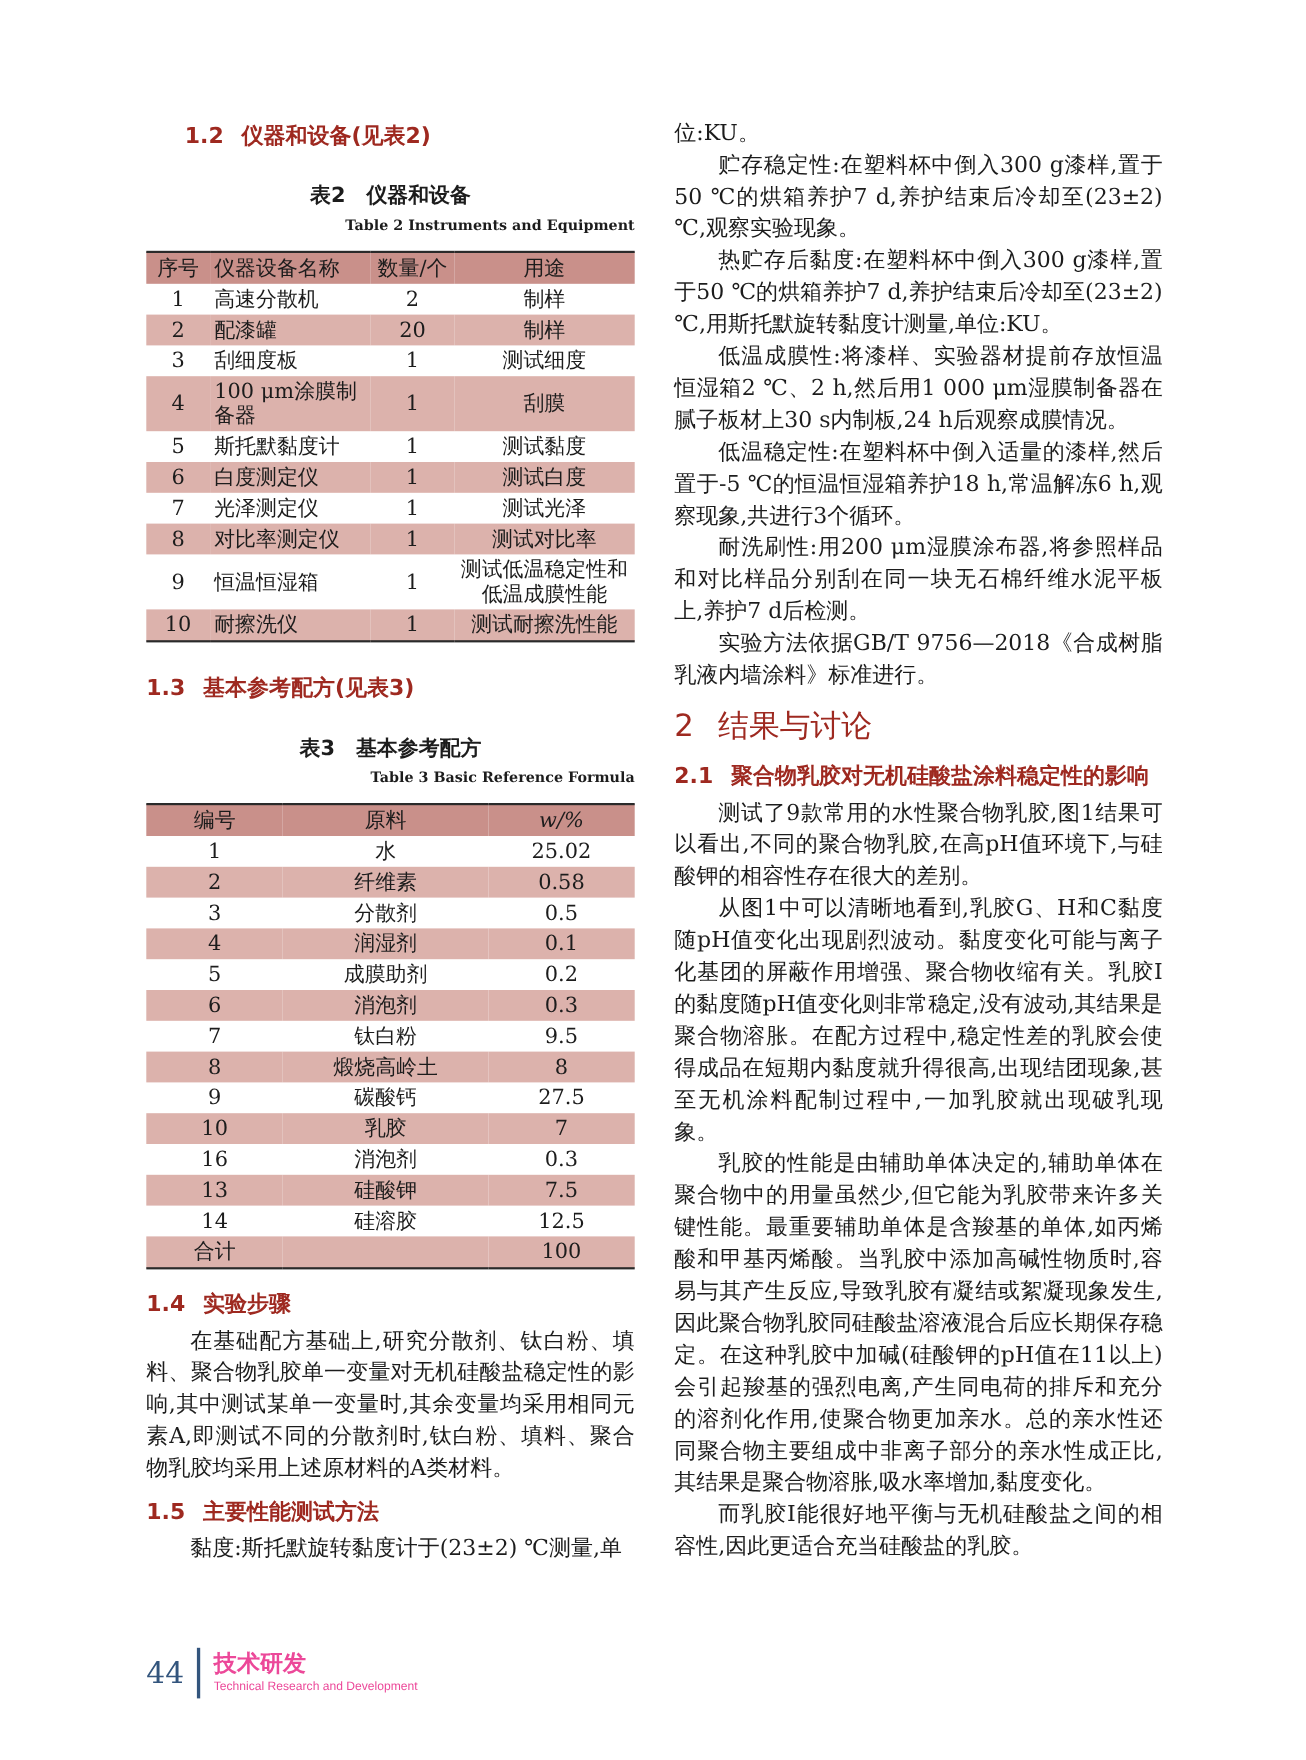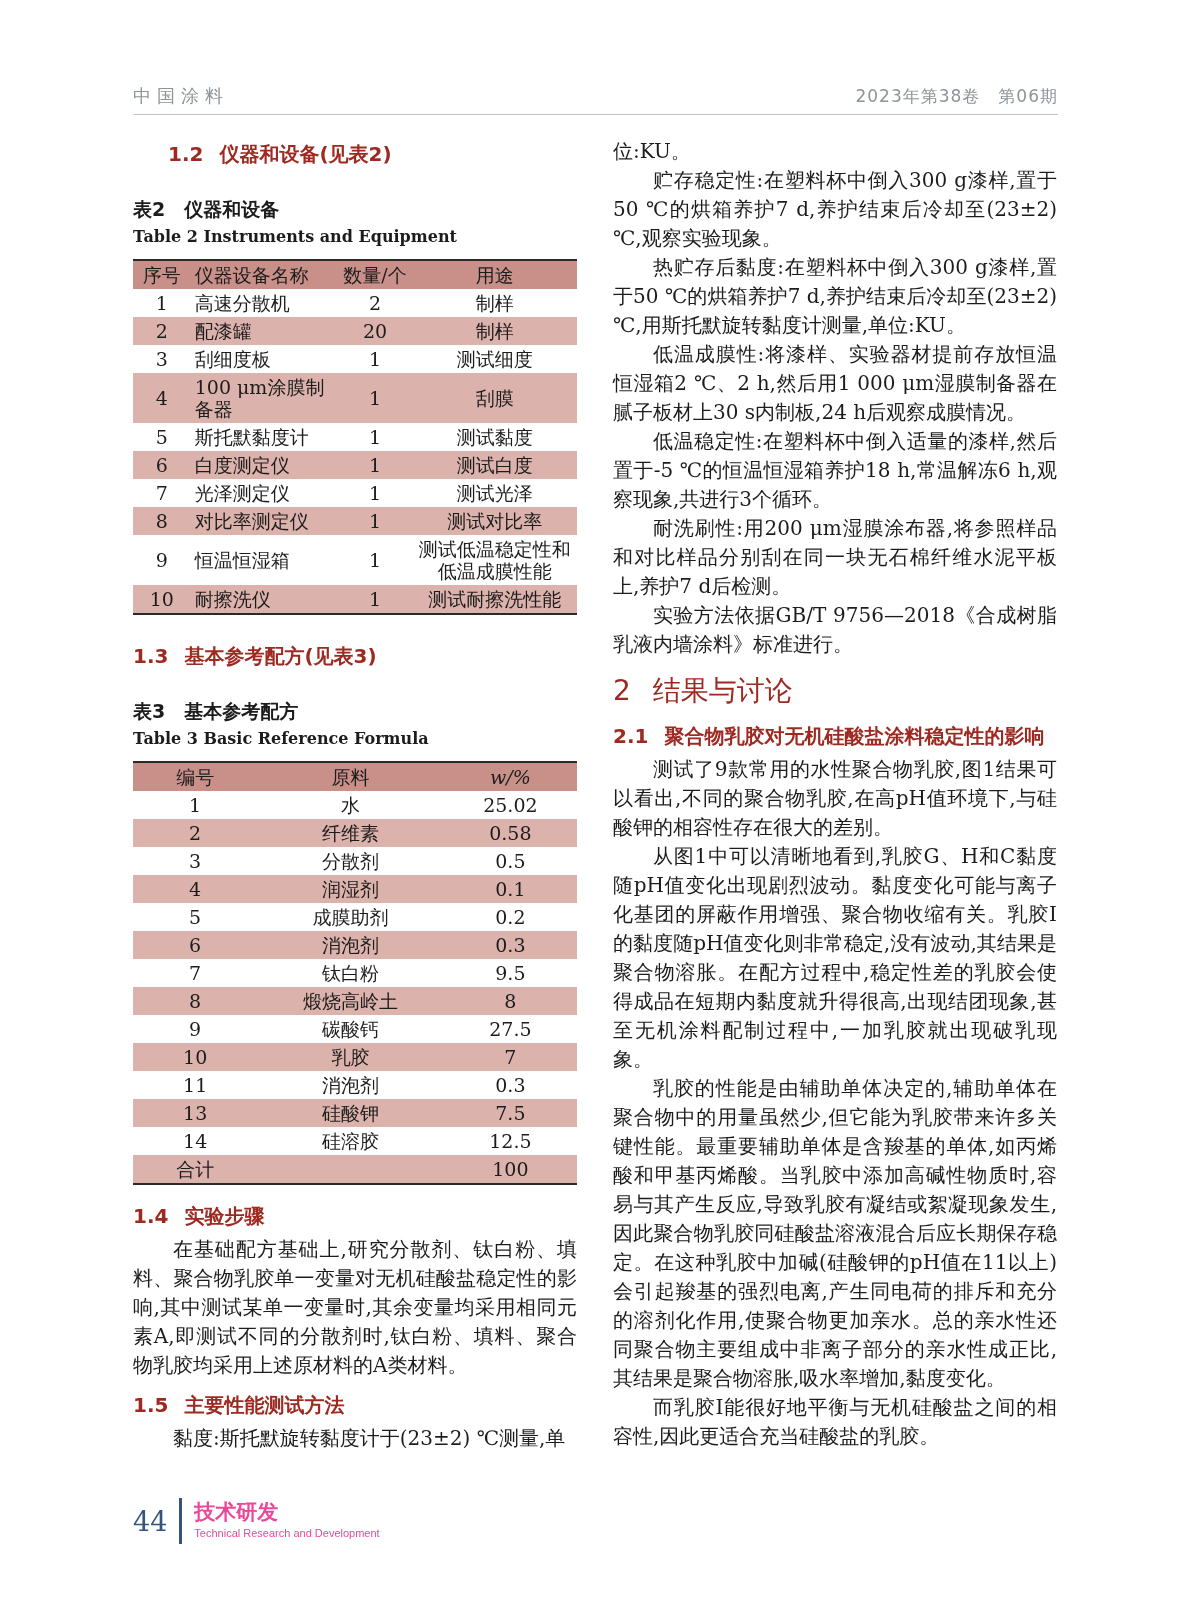--- a/index.html
+++ b/index.html
@@ -51,26 +51,26 @@
     color:var(--red);font-weight:normal;font-size:28px;line-height:40px;
     margin-top:12px;margin-bottom:4px;text-align:left;
   }
   .sec-h1 .num{margin-right:22px;}
   
   .p{text-indent:2em;}
   .p.noindent{text-indent:0;}
   
   .tbl-cap-cn{
     font-family:"DejaVu Sans","Liberation Sans",sans-serif;
-    font-weight:bold;font-size:19px;text-align:left;
+    font-weight:bold;font-size:19px;text-align:center;
     margin-top:26px;line-height:28px;
   }
   .tbl-cap-en{
     font-family:"DejaVu Serif","Liberation Serif",serif;
-    font-weight:bold;font-size:16px;text-align:left;line-height:28px;
+    font-weight:bold;font-size:13px;text-align:right;line-height:28px;
     margin-bottom:8px;
   }
   
   table.datatable{
     width:100%;border-collapse:collapse;table-layout:fixed;
     border-top:2.5px solid #2a2a2a;border-bottom:2.5px solid #2a2a2a;
     font-size:19px;line-height:22px;
   }
   table.datatable th, table.datatable td{
     padding:3px 4px;font-weight:normal;vertical-align:middle;
@@ -101,24 +101,20 @@
   .page-footer .col-en{
     font-family:Liberation Sans, sans-serif;
     font-size:11px;color:#ec4899;line-height:18px;
   }
 </style>
 </head>
 <body>
 
 <div class="page">
 
-  <div class="page-header">
-    <span class="journal">中国涂料</span>
-    <span class="issue">2023年第38卷　第06期</span>
-  </div>
 
   <div class="columns">
 
     <div class="col">
 
       <div class="sec-h" style="margin-top:2px;margin-left:35px;">
         <span class="num">1.2</span><span>仪器和设备(见表2)</span>
       </div>
 
       <div class="tbl-cap-cn">表2　仪器和设备</div>
@@ -268,21 +264,21 @@
               <td class="num">9</td>
               <td>碳酸钙</td>
               <td class="num">27.5</td>
             </tr>
           <tr>
               <td class="num">10</td>
               <td>乳胶</td>
               <td class="num">7</td>
             </tr>
           <tr>
-              <td class="num">11</td>
+              <td class="num">16</td>
               <td>消泡剂</td>
               <td class="num">0.3</td>
             </tr>
           <tr>
               <td class="num">13</td>
               <td>硅酸钾</td>
               <td class="num">7.5</td>
             </tr>
           <tr>
               <td class="num">14</td>

